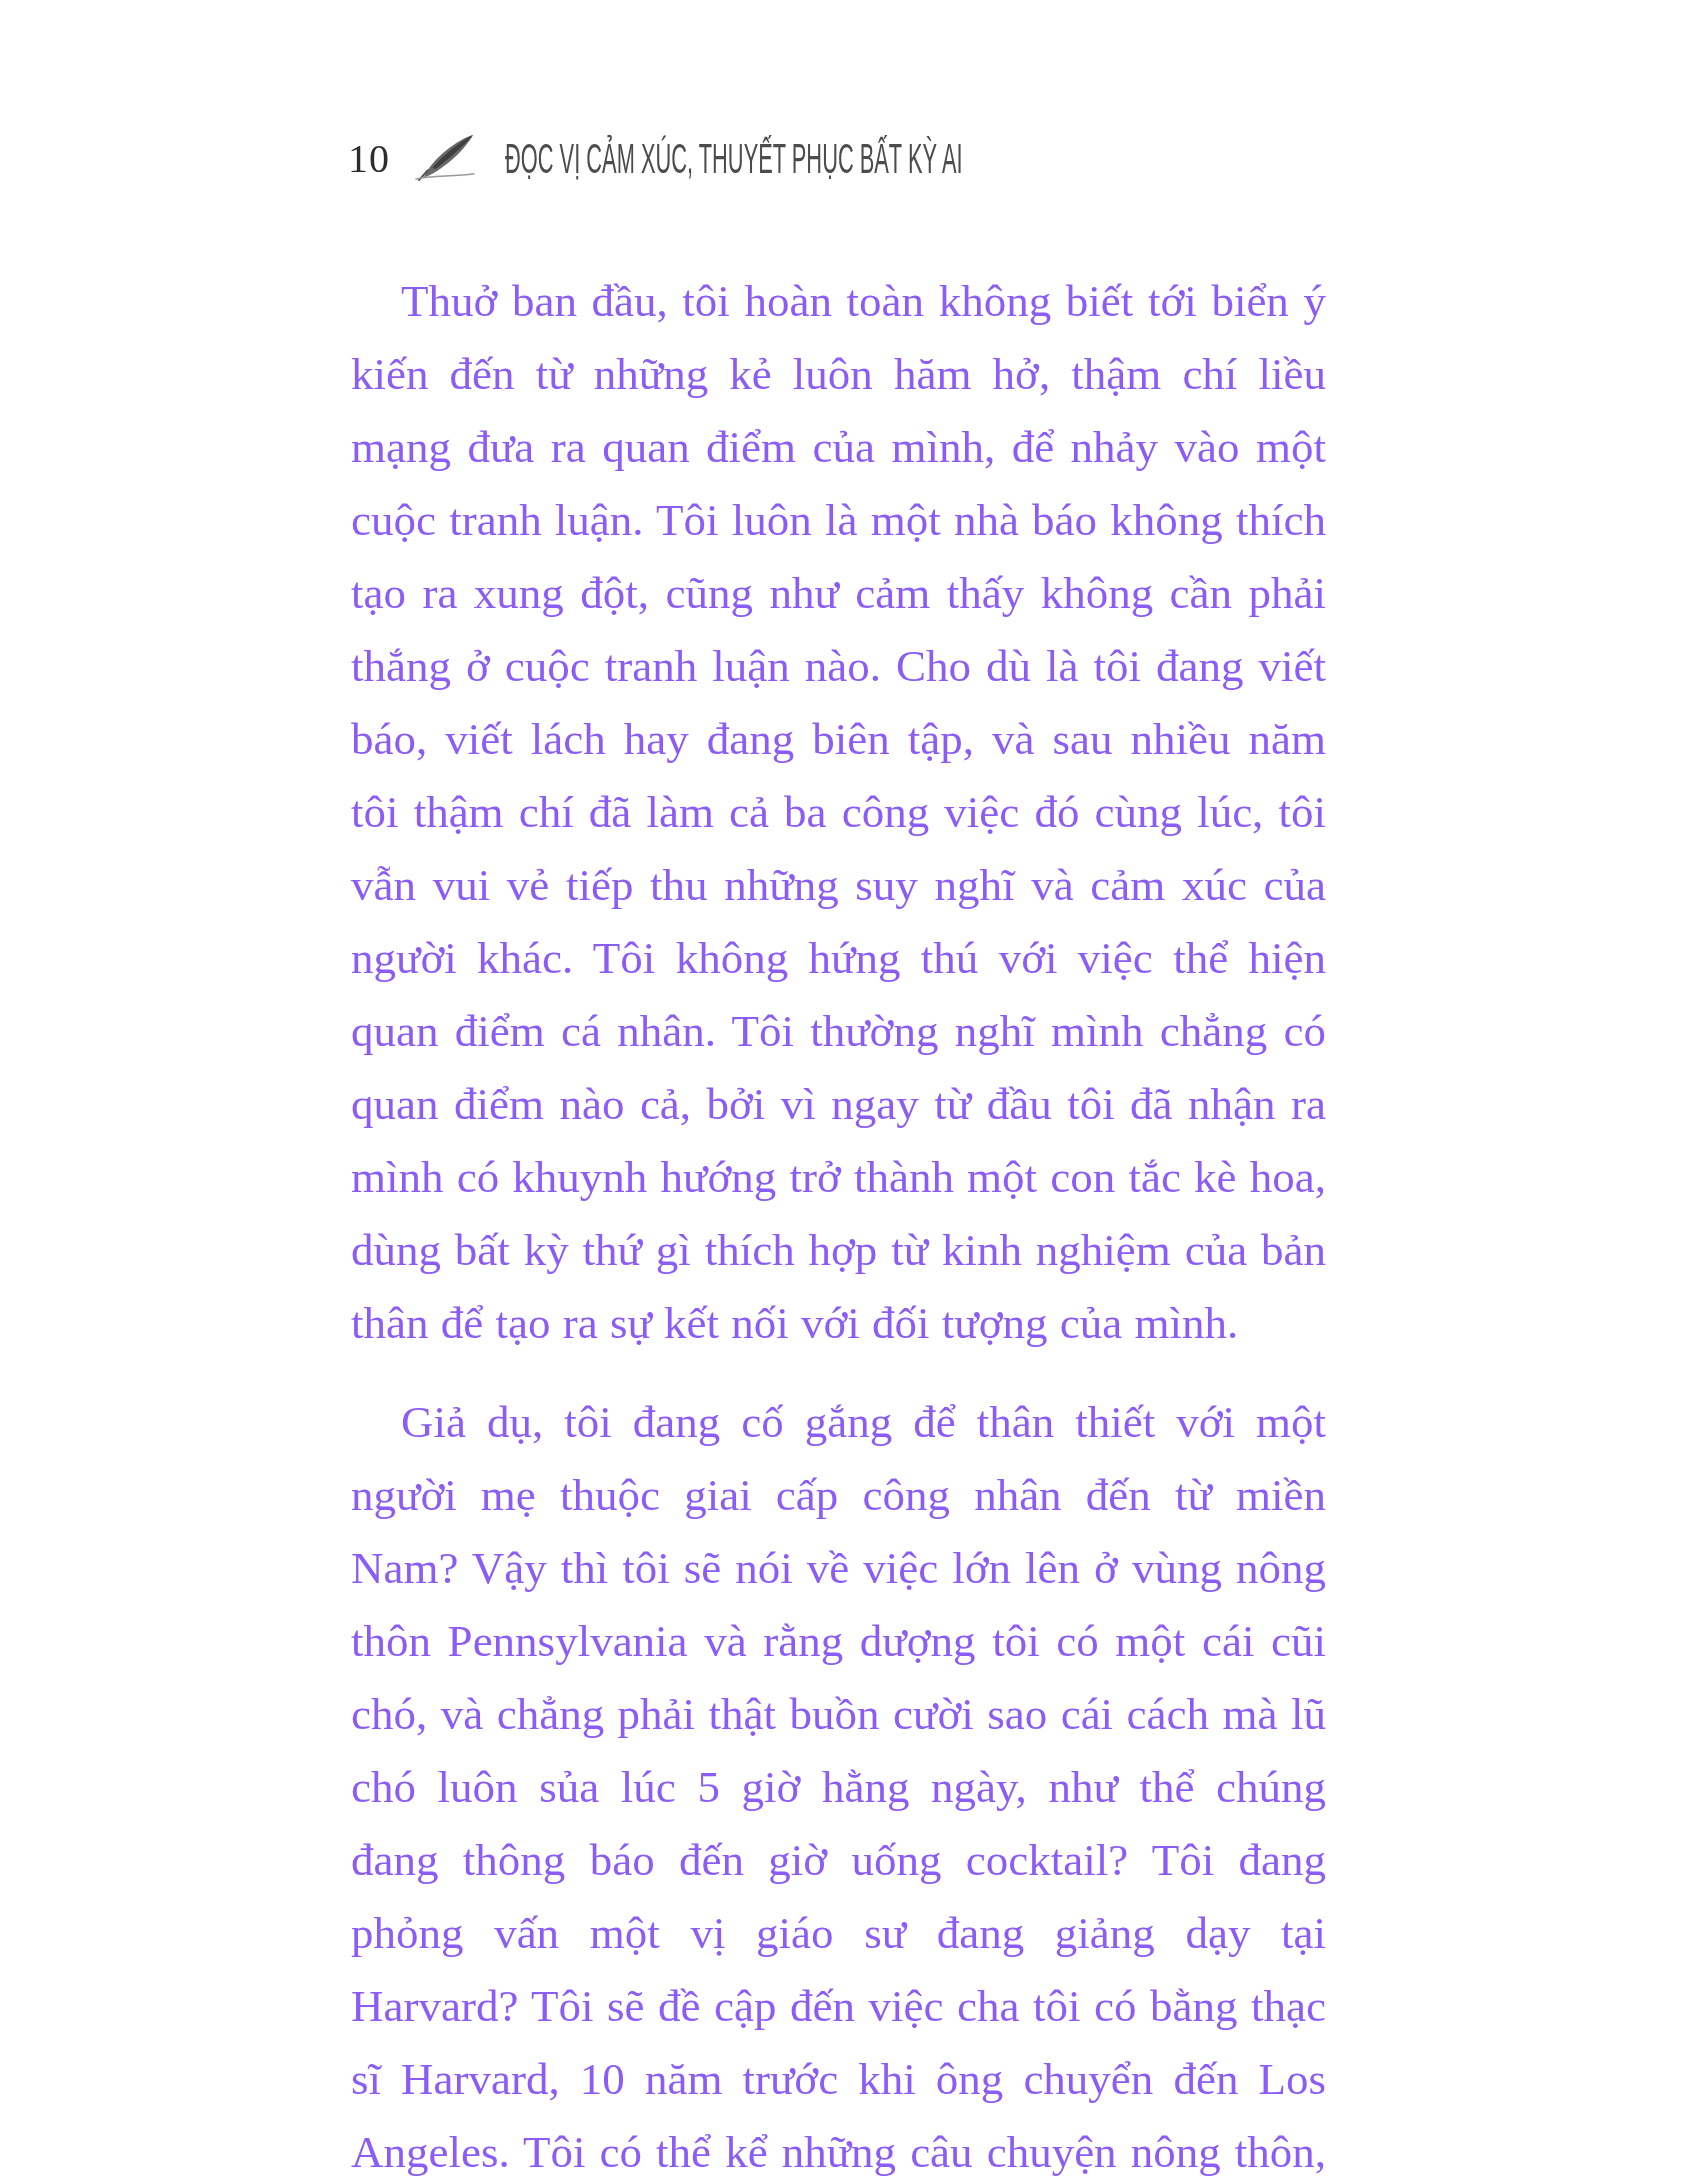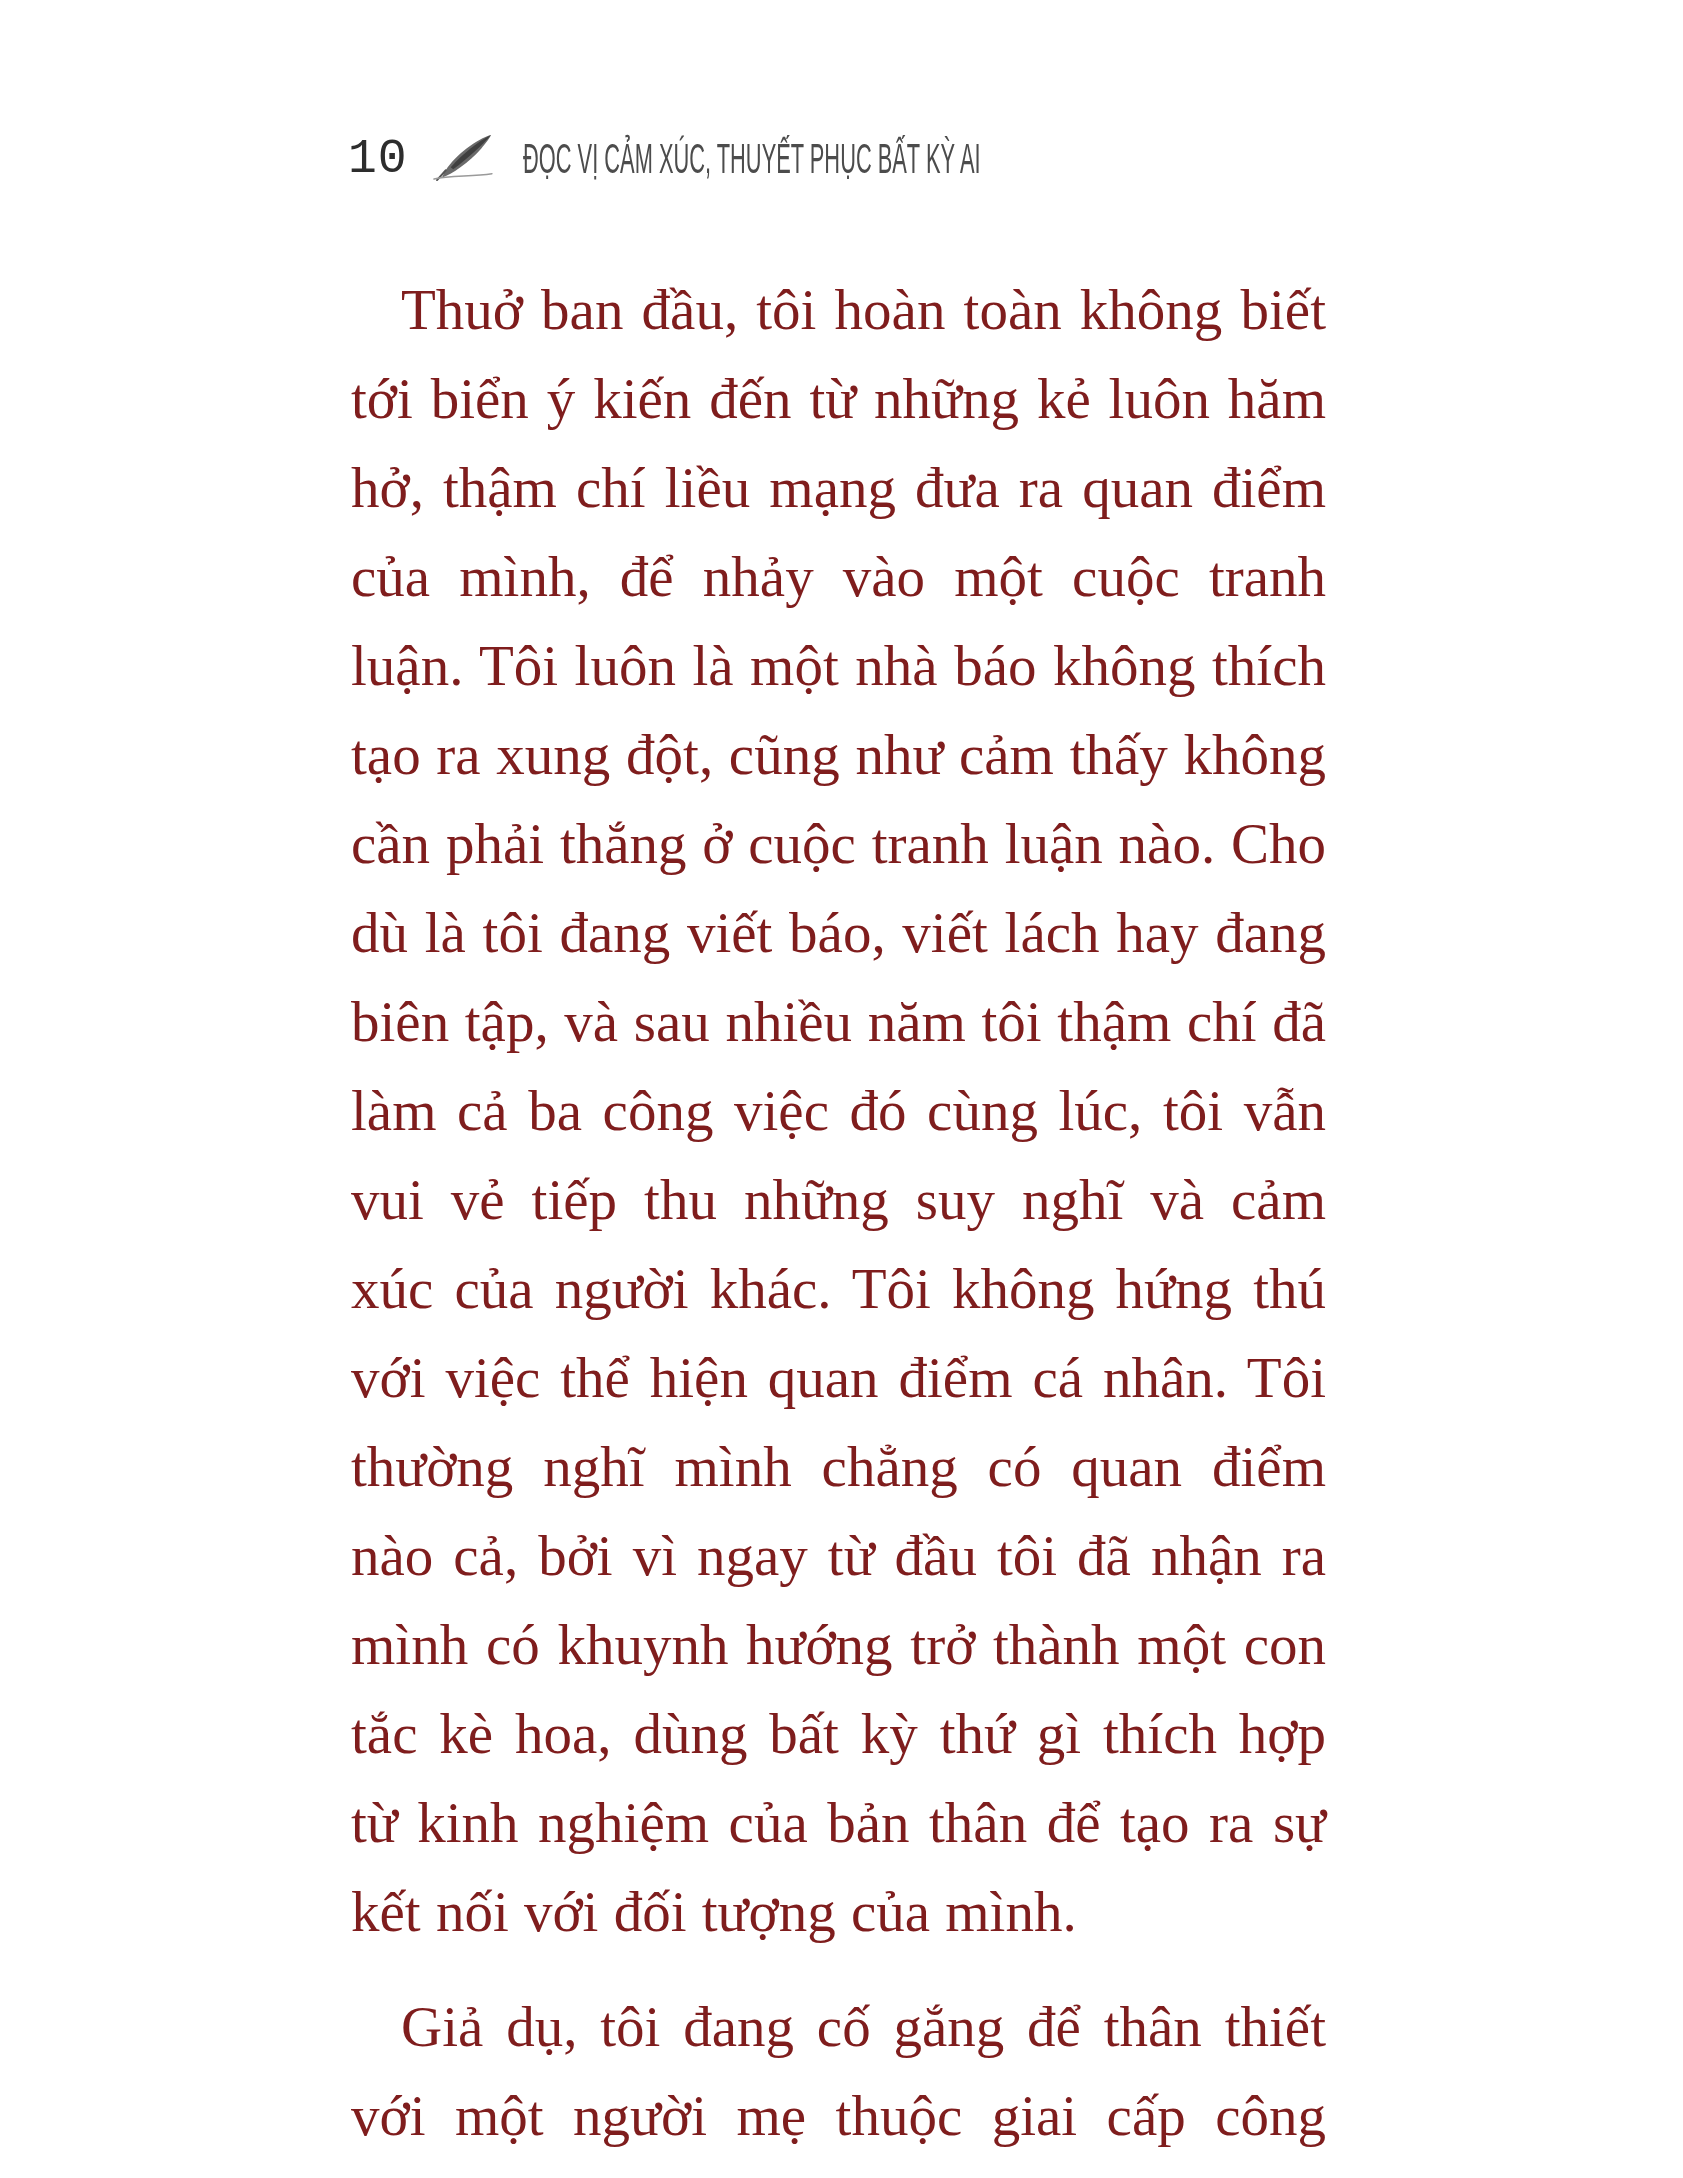--- a/index.html
+++ b/index.html
@@ -18,22 +18,22 @@
   
   .page-header {
     position: absolute;
     left: 348px;
     top: 131px;
     height: 55px;
     display: flex;
     align-items: center;
   }
   .page-number {
-    font-family: Liberation Mono, monospace;
-    font-size: 48px;
+    font-family: Liberation Serif, serif;
+    font-size: 40px;
     line-height: 1;
     color: #2d2d2d;
     letter-spacing: 1px;
   }
   .quill-wrap {
     width: 65px;
     height: 51px;
     margin-left: 22px;
     flex: 0 0 auto;
   }
@@ -50,23 +50,23 @@
   }
   
   .page-body {
     position: absolute;
     left: 351px;
     top: 265px;
     width: 975px;
   }
   .page-body p {
     margin: 0 0 26px 0;
-    font-size: 57px;
-    line-height: 89px;
-    color: #7f1d1d;
+    font-size: 45px;
+    line-height: 73px;
+    color: #8b5cf6;
     text-align: justify;
     text-indent: 50px;
     word-spacing: 1px;
   }
 </style>
 </head>
 <body>
 
 <div class="page">
 

